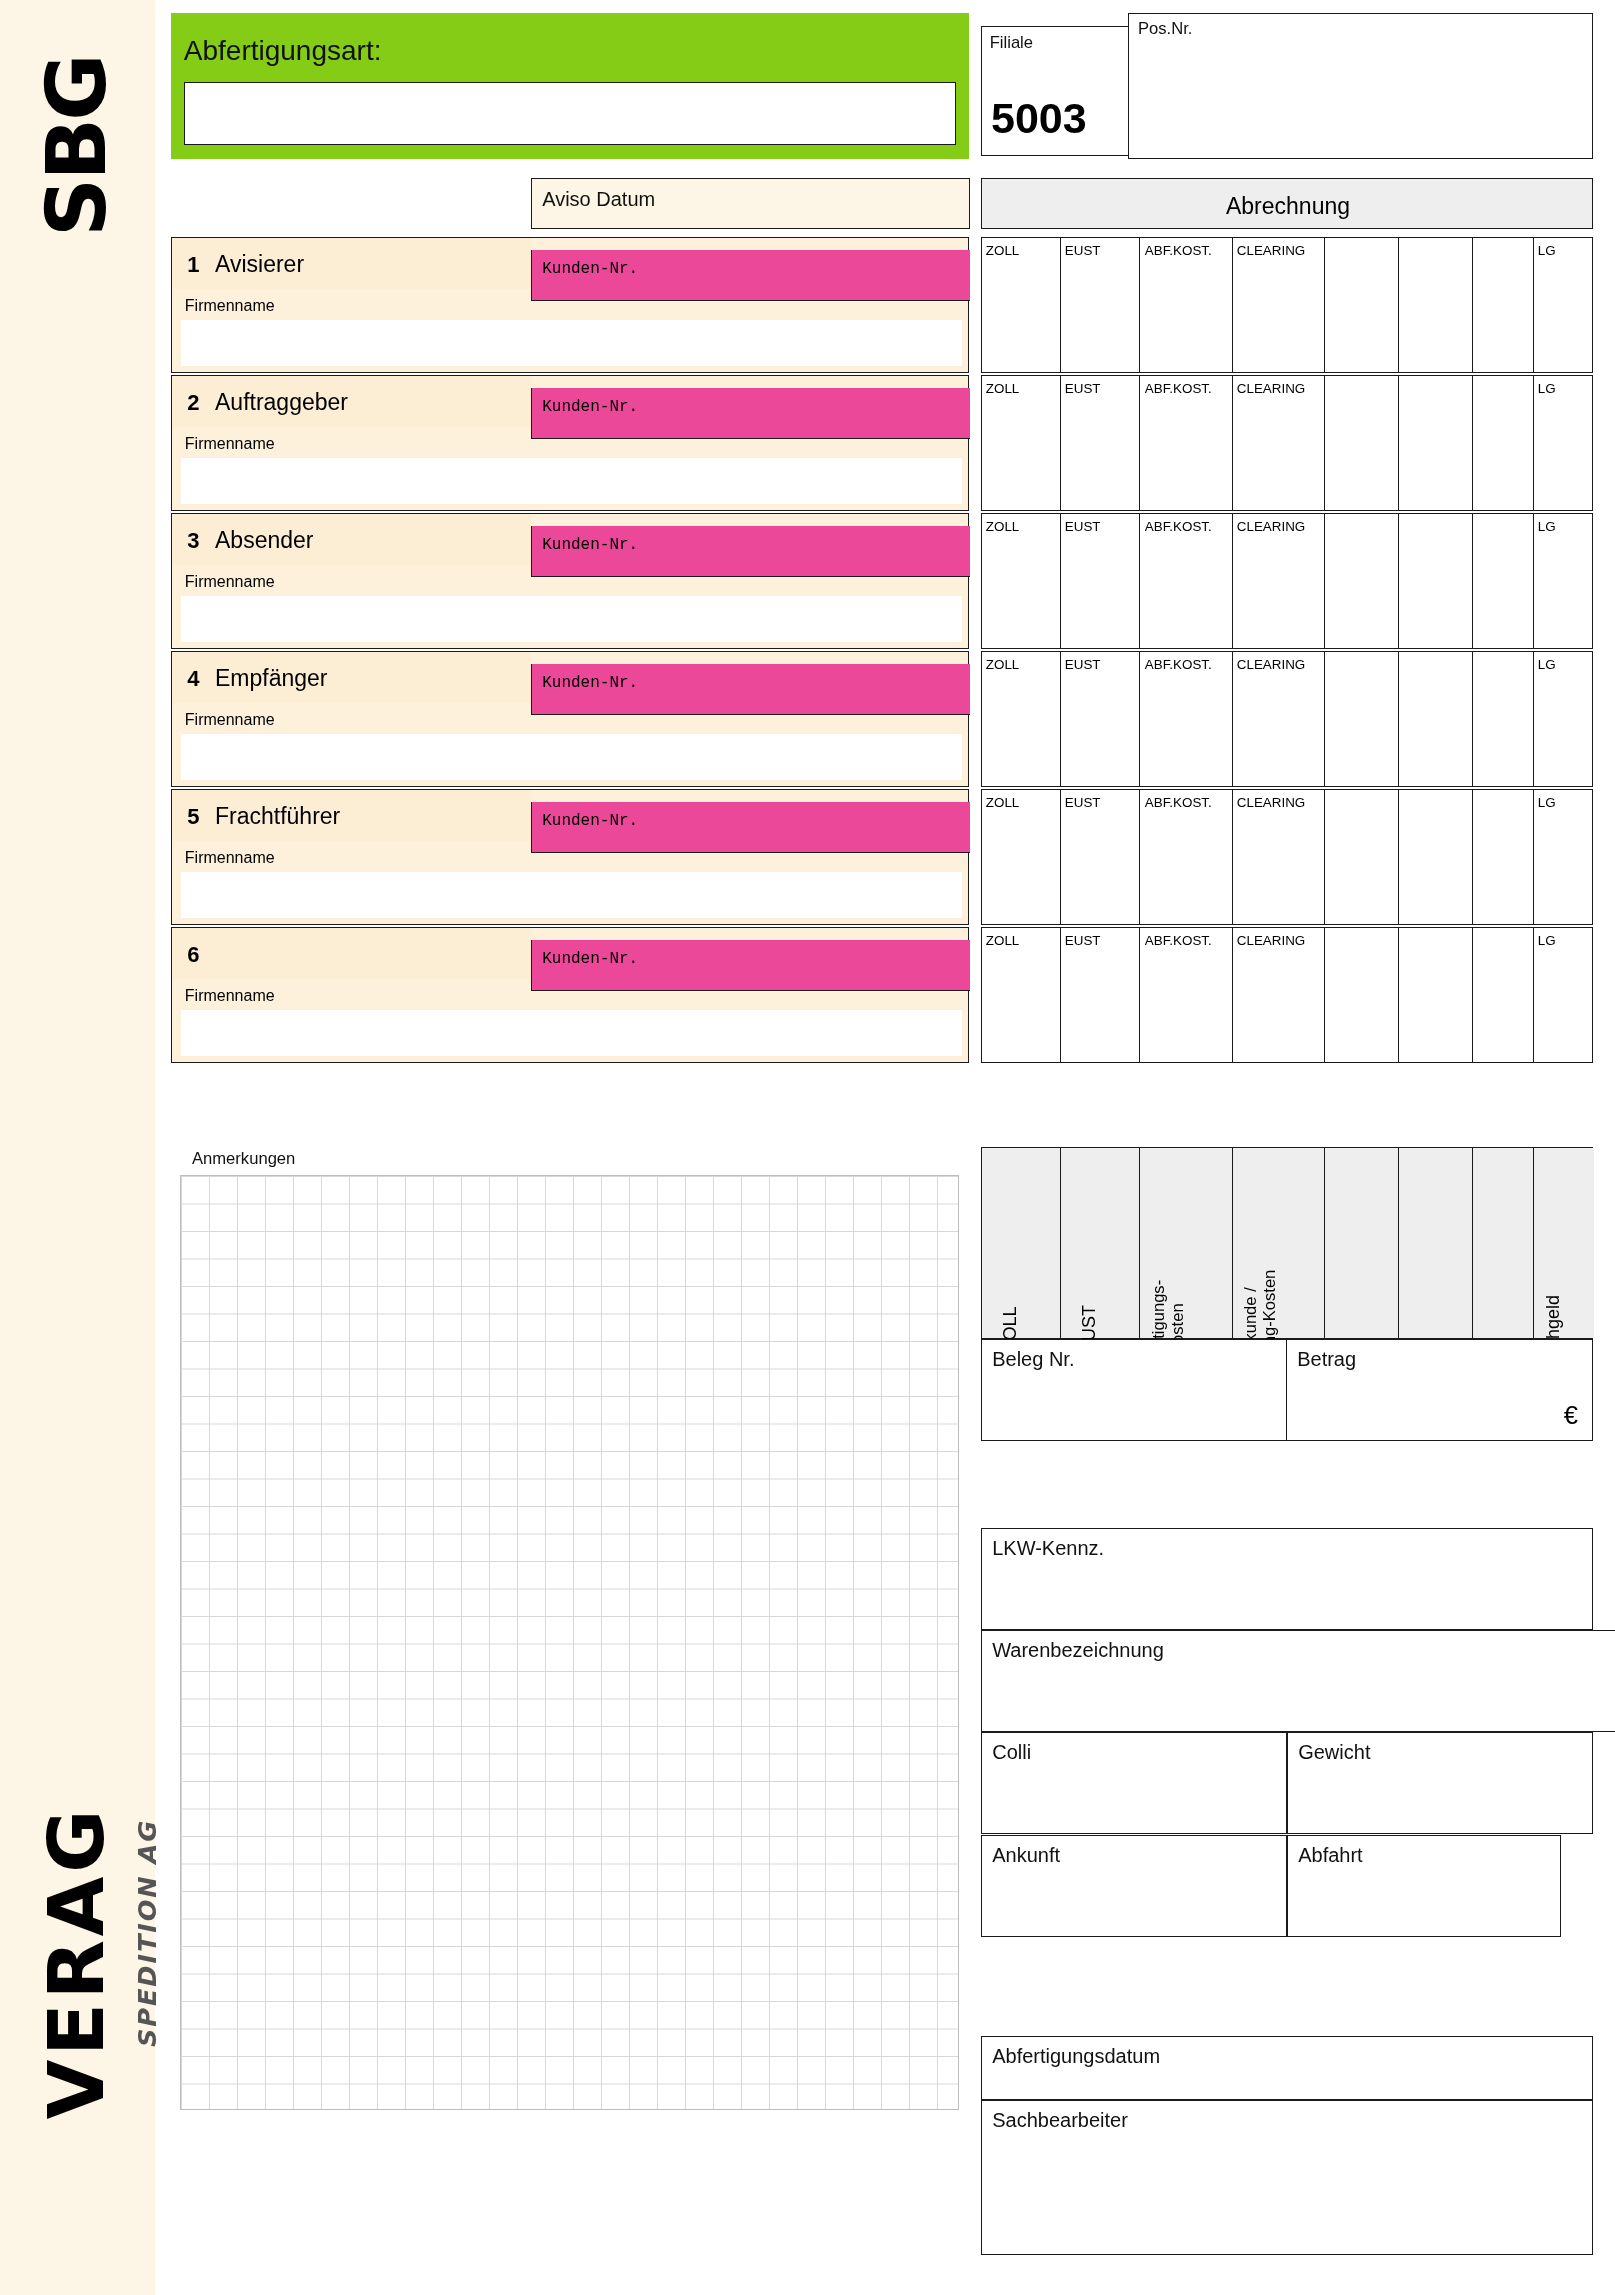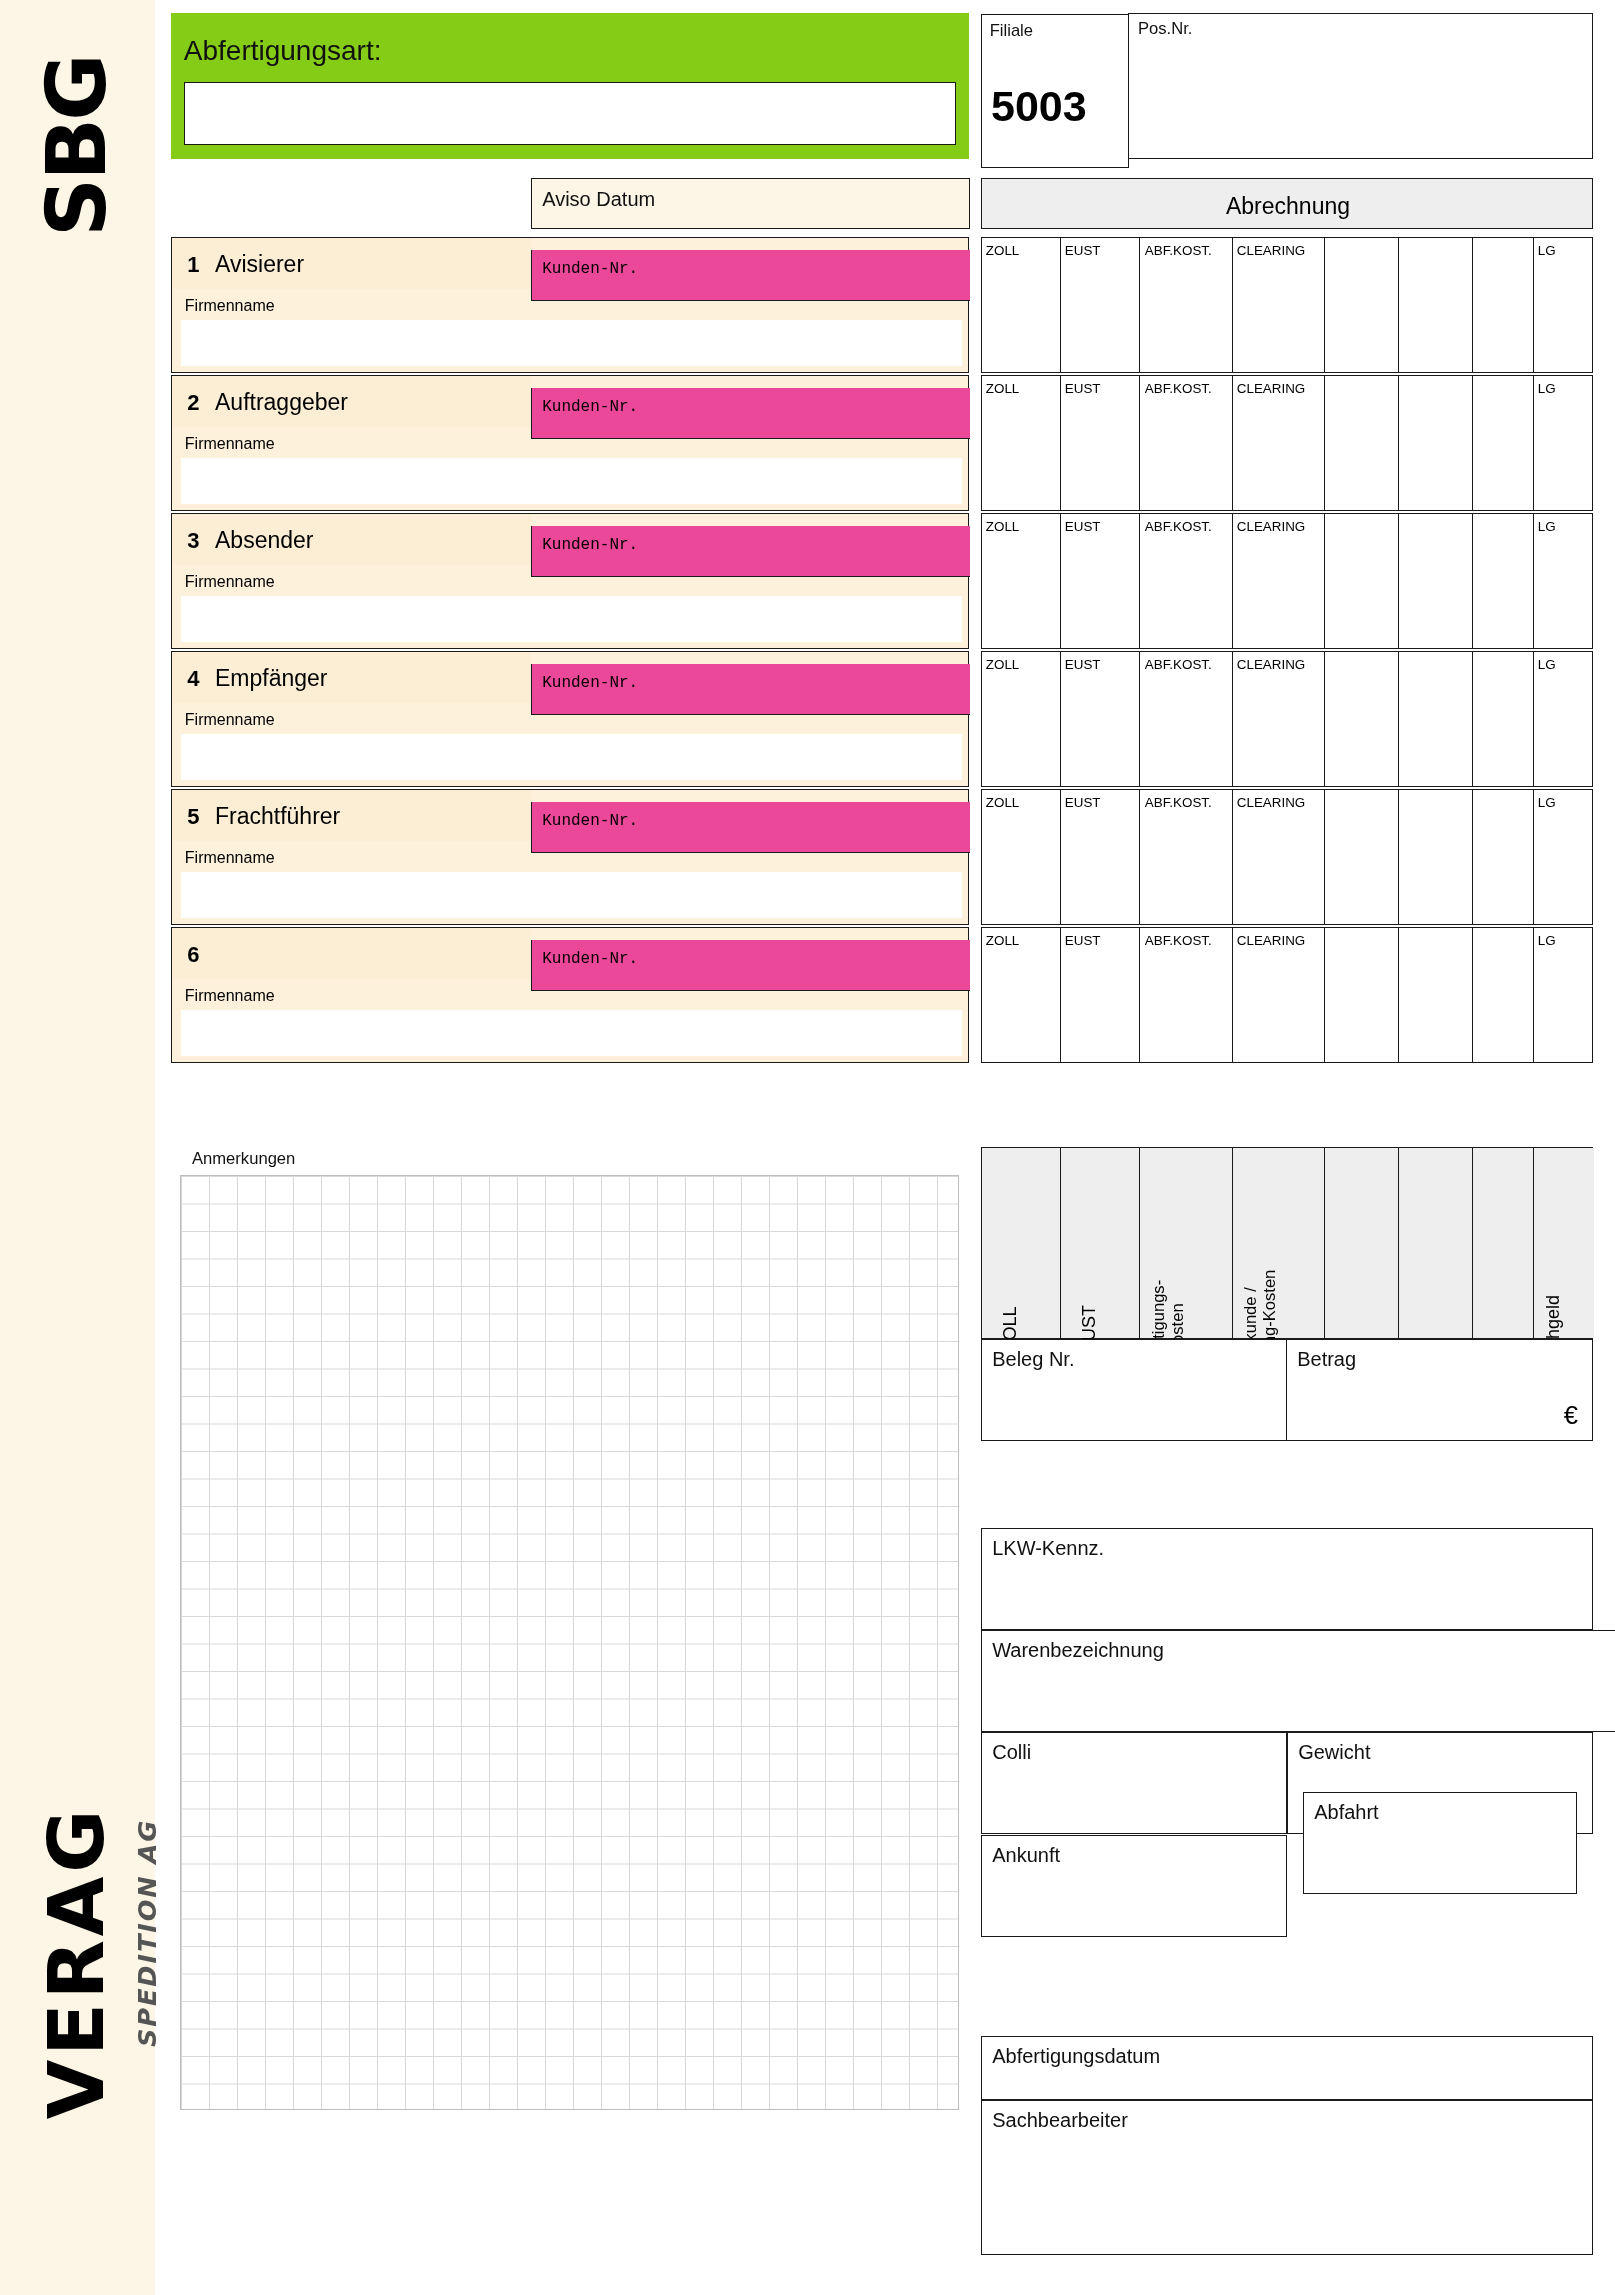--- a/index.html
+++ b/index.html
@@ -108,21 +108,21 @@
     color: #111;
   }
   #abf-art-input {
     position: absolute;
     left: 12.8px; top: 69px;
     width: 772px; height: 63px;
     background: #ffffff;
     border: 1.3px solid #1a1a1a;
     box-sizing: border-box;
   }
-  #filiale-box { left: 981px; top: 14px; width: 148px; height: 154px; }
+  #filiale-box { left: 981px; top: 26px; width: 148px; height: 130px; }
   #filiale-lbl { left: 7.7px; top: 7.7px; font-size: 16.6px; }
   #filiale-val {
     position: absolute; left: 9px; top: 67px;
     font-size: 43px; font-weight: bold;
   }
   #posnr-box { left: 1128px; top: 12.8px; width: 465px; height: 146px; }
   #posnr-lbl { left: 9px; top: 7.7px; font-size: 16.6px; }
 
   
   #aviso-box { left: 531px; top: 178px; width: 439px; height: 51px; border: 1.3px solid #1a1a1a; background: #fdf6e6; }
@@ -274,21 +274,21 @@
   #lkw-box { left: 981px; top: 1528px; width: 612px; height: 102px; }
   #lkw-lbl { left: 10.2px; top: 9px; }
   #ware-box { left: 981px; top: 1630px; width: 684px; height: 102px; }
   #ware-lbl { left: 10.2px; top: 9px; }
   #colli-box { left: 981px; top: 1732px; width: 306px; height: 102px; }
   #colli-lbl { left: 10.2px; top: 9px; }
   #gewicht-box { left: 1287px; top: 1732px; width: 306px; height: 102px; }
   #gewicht-lbl { left: 10.2px; top: 9px; }
   #ankunft-box { left: 981px; top: 1835px; width: 306px; height: 102px; }
   #ankunft-lbl { left: 10.2px; top: 9px; }
-  #abfahrt-box { left: 1287px; top: 1792px; width: 274px; height: 102px; margin-left: 16px; }
+  #abfahrt-box { left: 1287px; top: 1835px; width: 274px; height: 102px; }
   #abfahrt-lbl { left: 10.2px; top: 9px; }
 
   
   #abfdatum-box { left: 981px; top: 2036px; width: 612px; height: 64px; }
   #abfdatum-lbl { left: 10.2px; top: 9px; }
   #sachbearb-box { left: 981px; top: 2100px; width: 612px; height: 155px; }
   #sachbearb-lbl { left: 10.2px; top: 9px; }
 </style>
 </head>
 <body>

